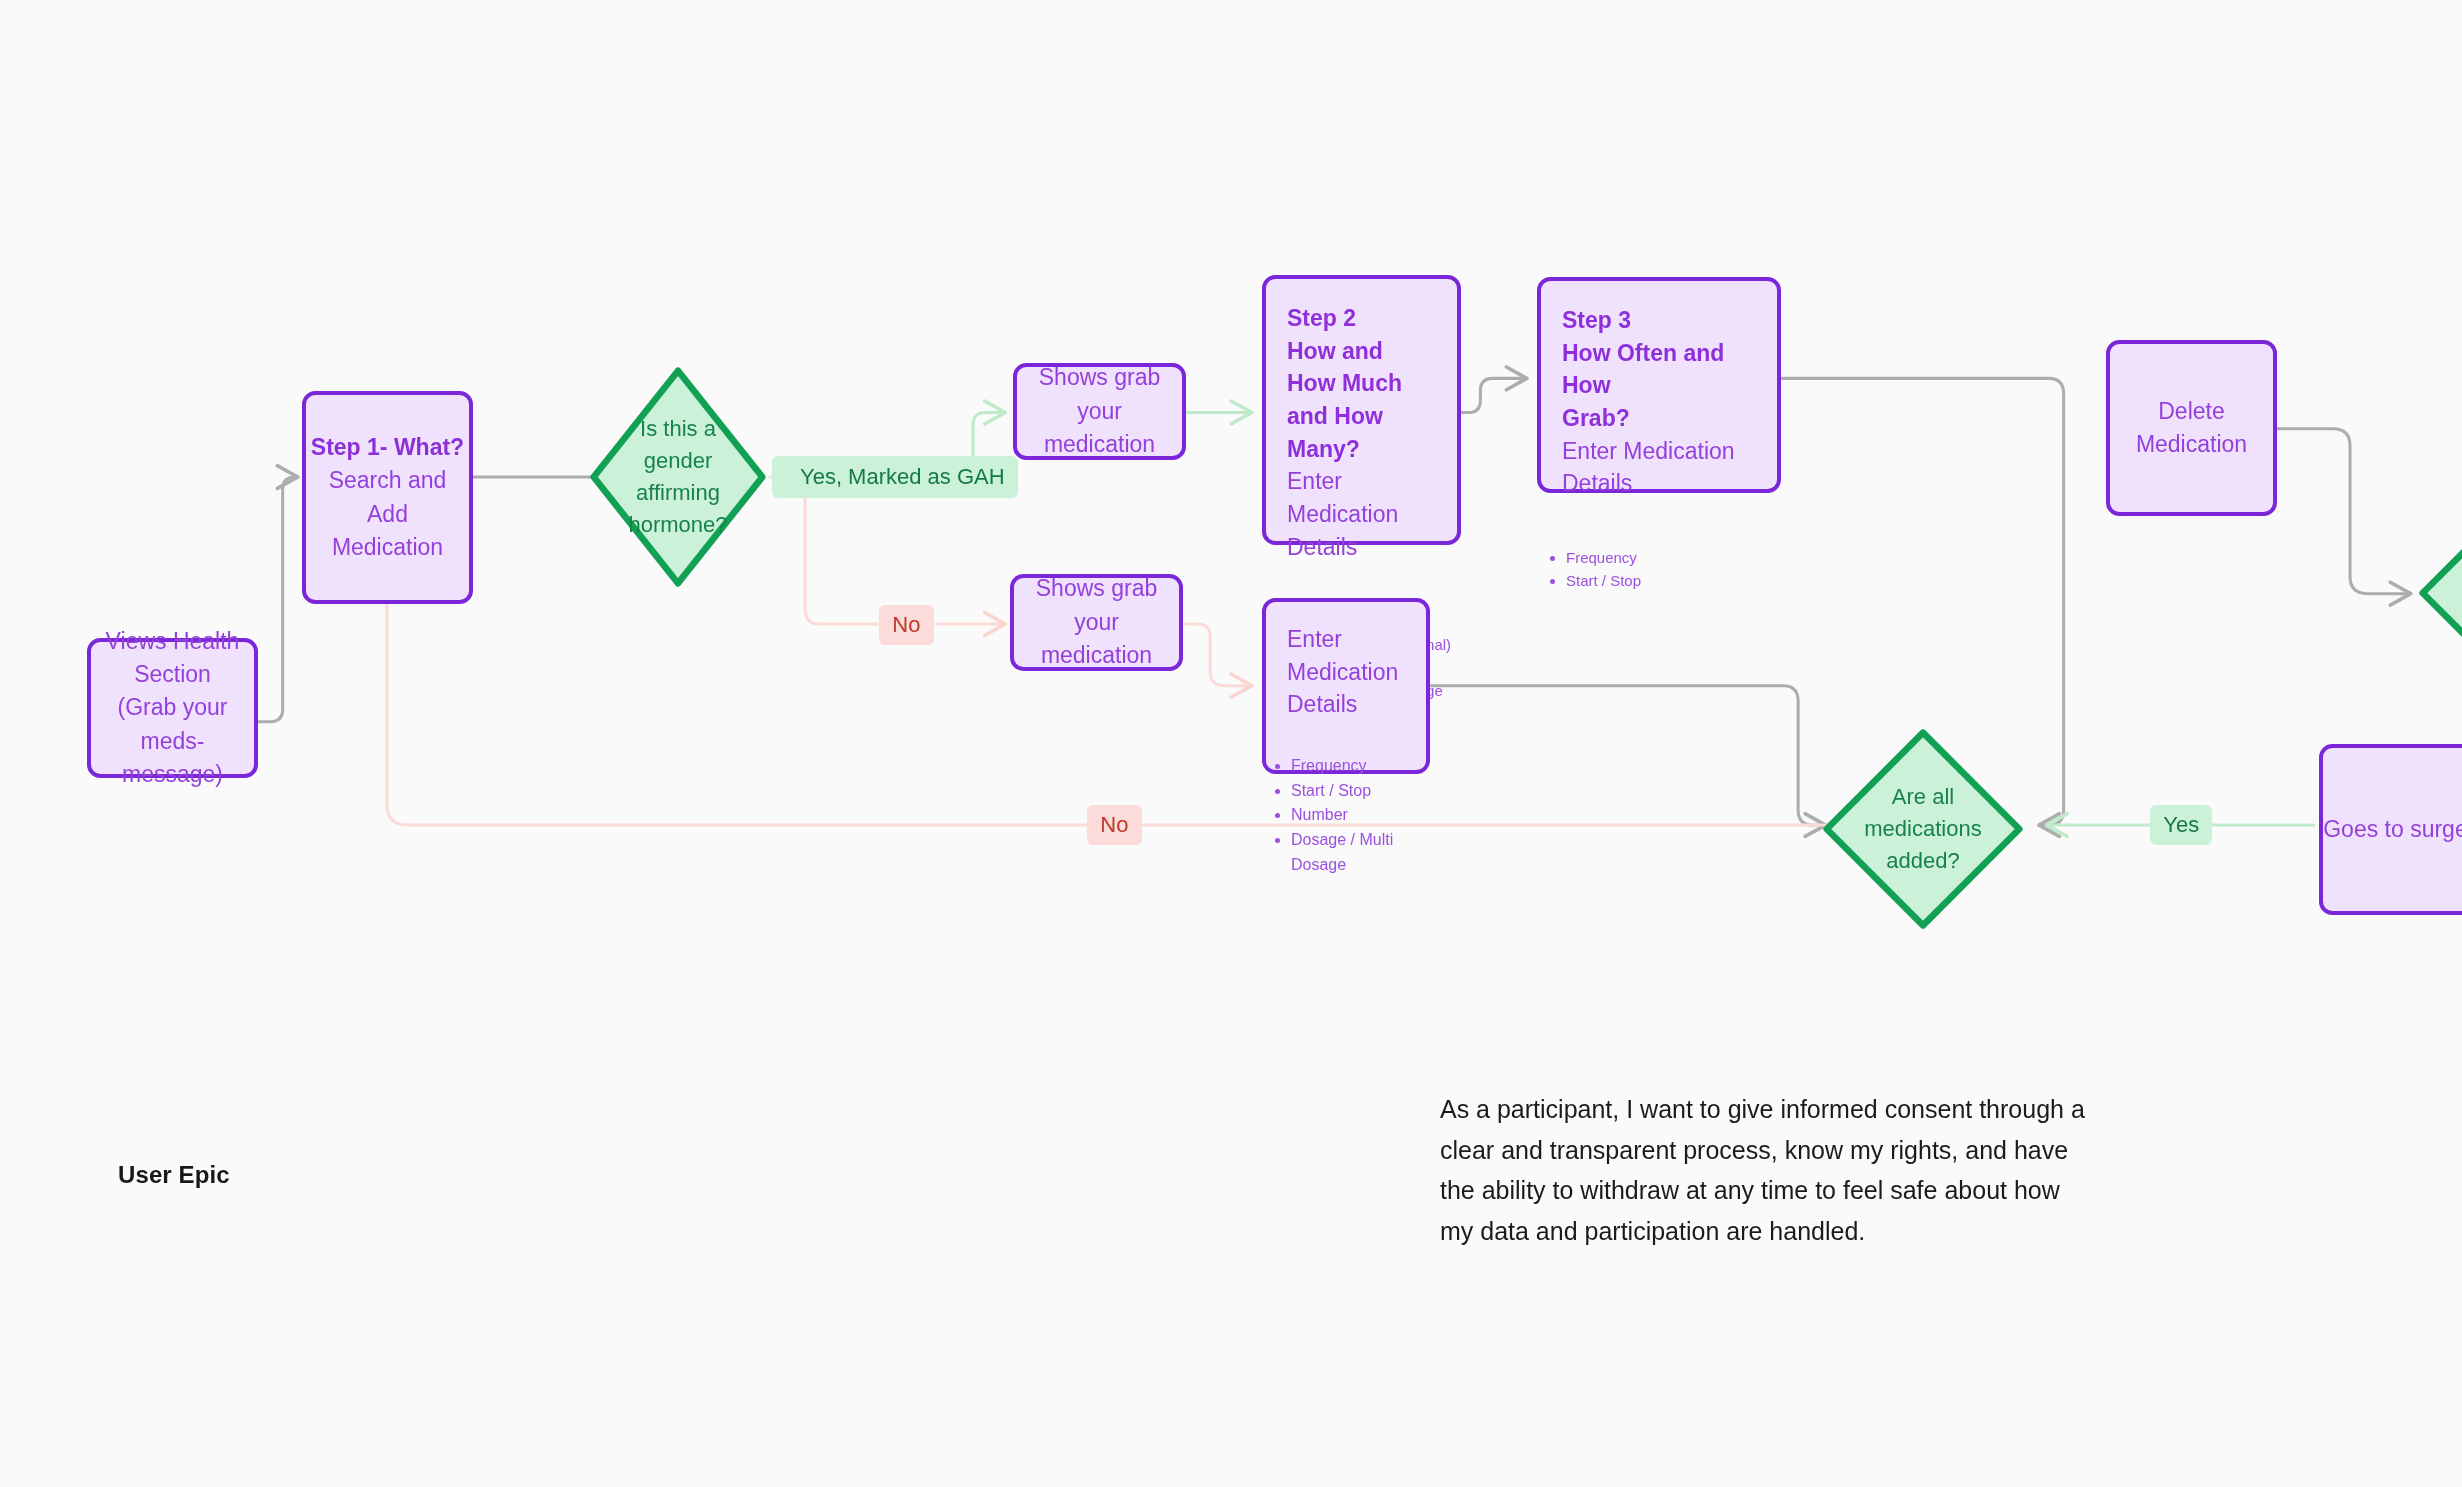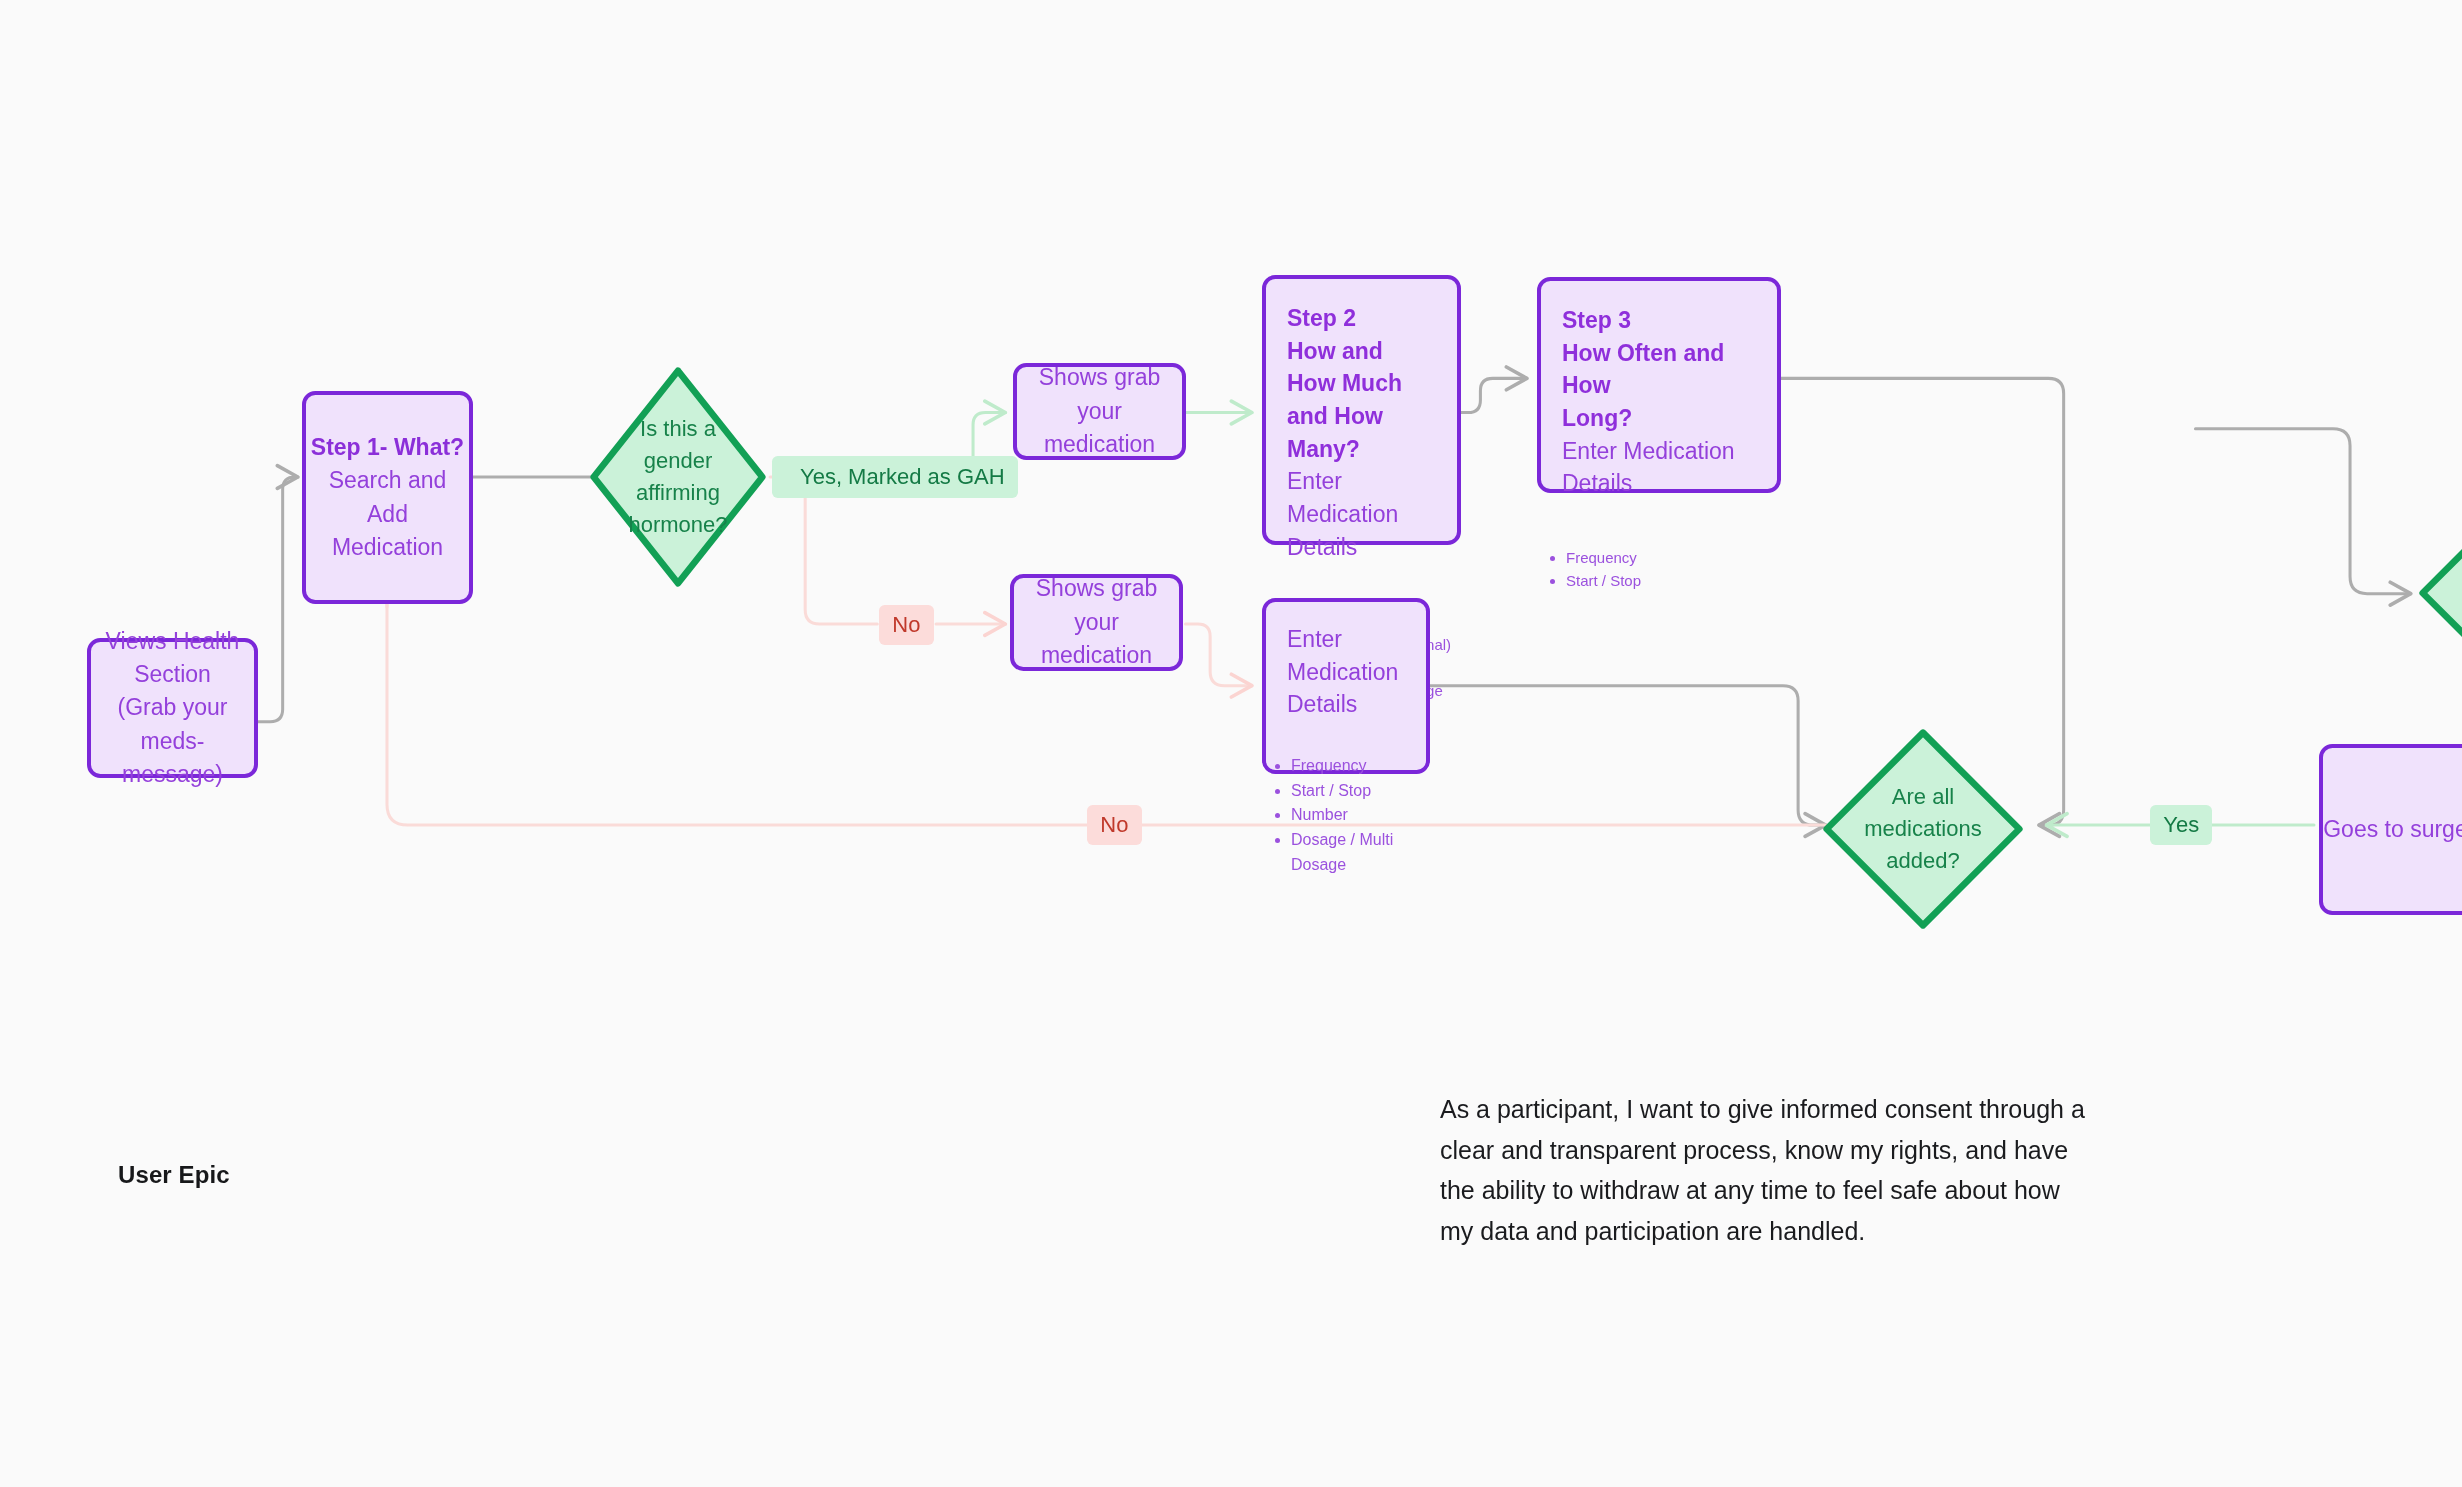--- a/index.html
+++ b/index.html
@@ -256,21 +256,21 @@
       <li>Concentration (optional)</li>
       <li>Number</li>
       <li>Dosage / Multi Dosage</li>
     </ul>
   </div>
 
   <div class="node purple" style="left:1537px; top:277px; width:244px; height:216px; justify-content:flex-start; padding-top:23px;">
     <div class="left">
       <span class="hd">Step 3</span>
       <span class="hd">How Often and How</span>
-      <span class="hd">Long?</span>
+      <span class="hd">Grab?</span>
       <span class="sub">Enter Medication</span>
       <span class="sub">Details</span>
     </div>
     <ul>
       <li>Frequency</li>
       <li>Start / Stop</li>
     </ul>
   </div>
 
   <div class="node purple" style="left:1262px; top:598px; width:168px; height:176px; justify-content:flex-start; padding-top:21px;">
@@ -280,20 +280,23 @@
     </div>
     <ul class="tight">
       <li>Frequency</li>
       <li>Start / Stop</li>
       <li>Number</li>
       <li>Dosage / Multi</li>
       <li style="list-style:none; margin-left:0;">Dosage</li>
     </ul>
   </div>
 
+  <div class="node purple" style="left:2106px; top:340px; width:171px; height:176px;">
+    <div class="ctr">Delete Medication</div>
+  </div>
 
   <div class="diamond" style="left:1821px; top:727px; width:204px; height:204px;">
     <svg class="shape" viewBox="0 0 215 215" preserveAspectRatio="none">
       <polygon points="107.5,6 209,107.5 107.5,209 6,107.5" fill="#CBF2D9" stroke="#12A055" stroke-width="7" stroke-linejoin="round"></polygon>
     </svg>
     <div class="dlabel">
       <div>
         <span>Are all</span><br>
         <span>medications</span><br>
         <span>added?</span>

